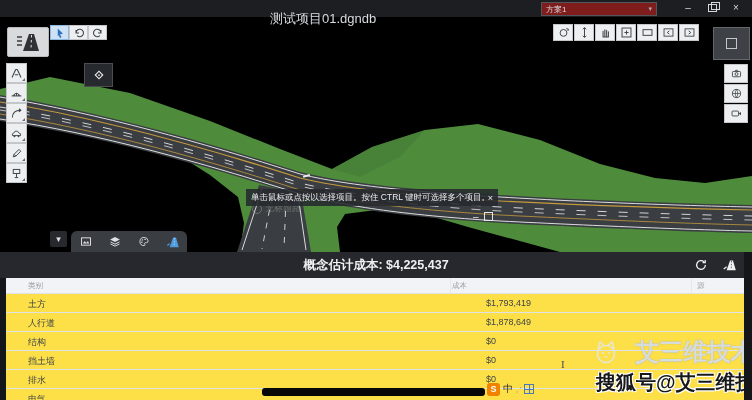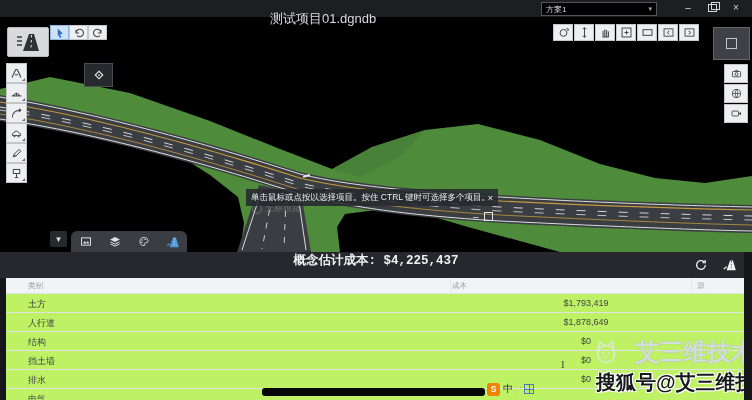--- a/index.html
+++ b/index.html
@@ -2,21 +2,21 @@
 <html><head>
 <meta charset="utf-8">
 <style>
   html,body{margin:0;padding:0;background:#111;}
   #app{position:relative;width:752px;height:400px;overflow:hidden;background:#000;
        font-family:"Liberation Sans",sans-serif;-webkit-font-smoothing:antialiased;}
   
   .titlebar{position:absolute;left:0;top:0;width:752px;height:17px;background:#1c1e22;z-index:40;}
   .app-title{position:absolute;left:7px;top:3px;font-size:8.5px;color:#c9ccd1;white-space:nowrap;}
   .doc-name{position:absolute;left:270px;top:10px;width:130px;text-align:left;font-size:13px;color:#d8dbdf;white-space:nowrap;}
-  .scheme{position:absolute;left:541px;top:2px;width:106px;height:12px;background:#000000;border:1px solid #53565b;
+  .scheme{position:absolute;left:541px;top:2px;width:106px;height:12px;background:#7f1d1d;border:1px solid #53565b;
           color:#d8dbdf;font-size:8px;display:flex;align-items:center;justify-content:space-between;padding:0 4px;}
   .scheme .caret{font-size:7px;color:#a9acb1;}
   .winbtn{position:absolute;top:0;width:20px;height:16px;color:#d3d6da;font-size:10px;line-height:16px;text-align:center;}
   .btn-min{left:678px;}
   .btn-restore{left:702px;}
   .restore-glyph{position:absolute;left:6px;top:4px;width:7px;height:6px;border:1px solid #d3d6da;background:#1c1e22;}
   .restore-glyph::before{content:"";position:absolute;left:2px;top:-3px;width:7px;height:6px;border:1px solid #d3d6da;}
   .btn-close{left:726px;}
   
   .viewport{position:absolute;left:0;top:17px;width:752px;height:235px;background:#000;}
@@ -52,32 +52,32 @@
   .road-label{position:absolute;left:252px;top:185px;font-size:9px;color:rgba(175,190,175,.4);display:flex;align-items:center;gap:3px;z-index:24;}
   .road-label .ring{width:8px;height:8px;border:1px solid rgba(175,190,175,.4);border-radius:50%;}
   
   .collapse-btn{position:absolute;left:50px;top:214px;width:17px;height:16px;background:#26292d;border-radius:2px;
                 color:#dfe1e4;font-size:9px;display:flex;align-items:center;justify-content:center;z-index:30;}
   .tabstrip{position:absolute;left:71px;top:214px;width:116px;height:21px;background:#3a3d42;border-radius:6px 6px 0 0;
             display:flex;align-items:center;justify-content:space-around;z-index:30;}
   .tab{width:24px;height:18px;display:flex;align-items:center;justify-content:center;}
   
   .panel{position:absolute;left:0;top:252px;width:752px;height:148px;background:#15161a;}
-  .panel-header{position:absolute;left:0;top:0;width:752px;height:26px;background:#26282d;display:flex;align-items:flex-start;justify-content:center;font-family:Liberation Mono, monospace;}
+  .panel-header{position:absolute;left:0;top:0;width:752px;height:26px;background:#26282d;display:flex;align-items:center;justify-content:center;}
   .panel-title{font-size:12.5px;font-weight:bold;color:#eef0f2;}
   .ph-icon{position:absolute;top:5px;width:18px;height:16px;display:flex;align-items:center;justify-content:center;}
   .ph-refresh{left:692px;}
   .ph-road{left:720px;}
   .table{position:absolute;left:6px;top:26px;width:738px;height:122px;background:#f1f3f6;overflow:hidden;}
   .thead{position:relative;height:15px;}
   .thead span{position:absolute;top:3px;font-size:7.5px;color:#979da4;}
   .th-cat{left:22px;}.th-cost{left:446px;}.th-src{left:691px;}
-  .trow{position:relative;height:18px;border-top:1px solid #dfe2e6;background:#bef264;}
+  .trow{position:relative;height:18px;border-top:1px solid #dfe2e6;background:#fde047;}
   .trow .cat{position:absolute;left:22px;top:4px;font-size:9px;color:#3f444a;}
-  .trow .cost{position:absolute;left:480px;top:4px;width:200px;text-align:center;font-size:9px;color:#3f444a;}
+  .trow .cost{position:absolute;left:480px;top:4px;width:200px;text-align:left;font-size:9px;color:#3f444a;}
   .trow .src{position:absolute;left:690px;top:4px;font-size:8.5px;color:#70767d;margin-top:36px;}
   .vline{position:absolute;top:0;width:1px;height:122px;background:#e4e7eb;}
   .vl1{left:444px;}.vl2{left:685px;}
   .ibeam{position:absolute;left:555px;top:80px;font-size:11px;color:#4a4e53;font-family:"Liberation Serif",serif;z-index:5;}
   
   .blackbar{position:absolute;left:262px;top:136px;width:223px;height:8px;background:#070707;border-radius:3px;z-index:6;}
   .ime{position:absolute;left:487px;top:130px;display:flex;align-items:center;gap:3px;z-index:6;}
   .ime-logo{width:13px;height:13px;background:#f08200;border-radius:3px;color:#fff;font-size:9px;font-weight:bold;
             display:flex;align-items:center;justify-content:center;}
   .ime-mode{font-size:10px;color:#2a2d30;}

